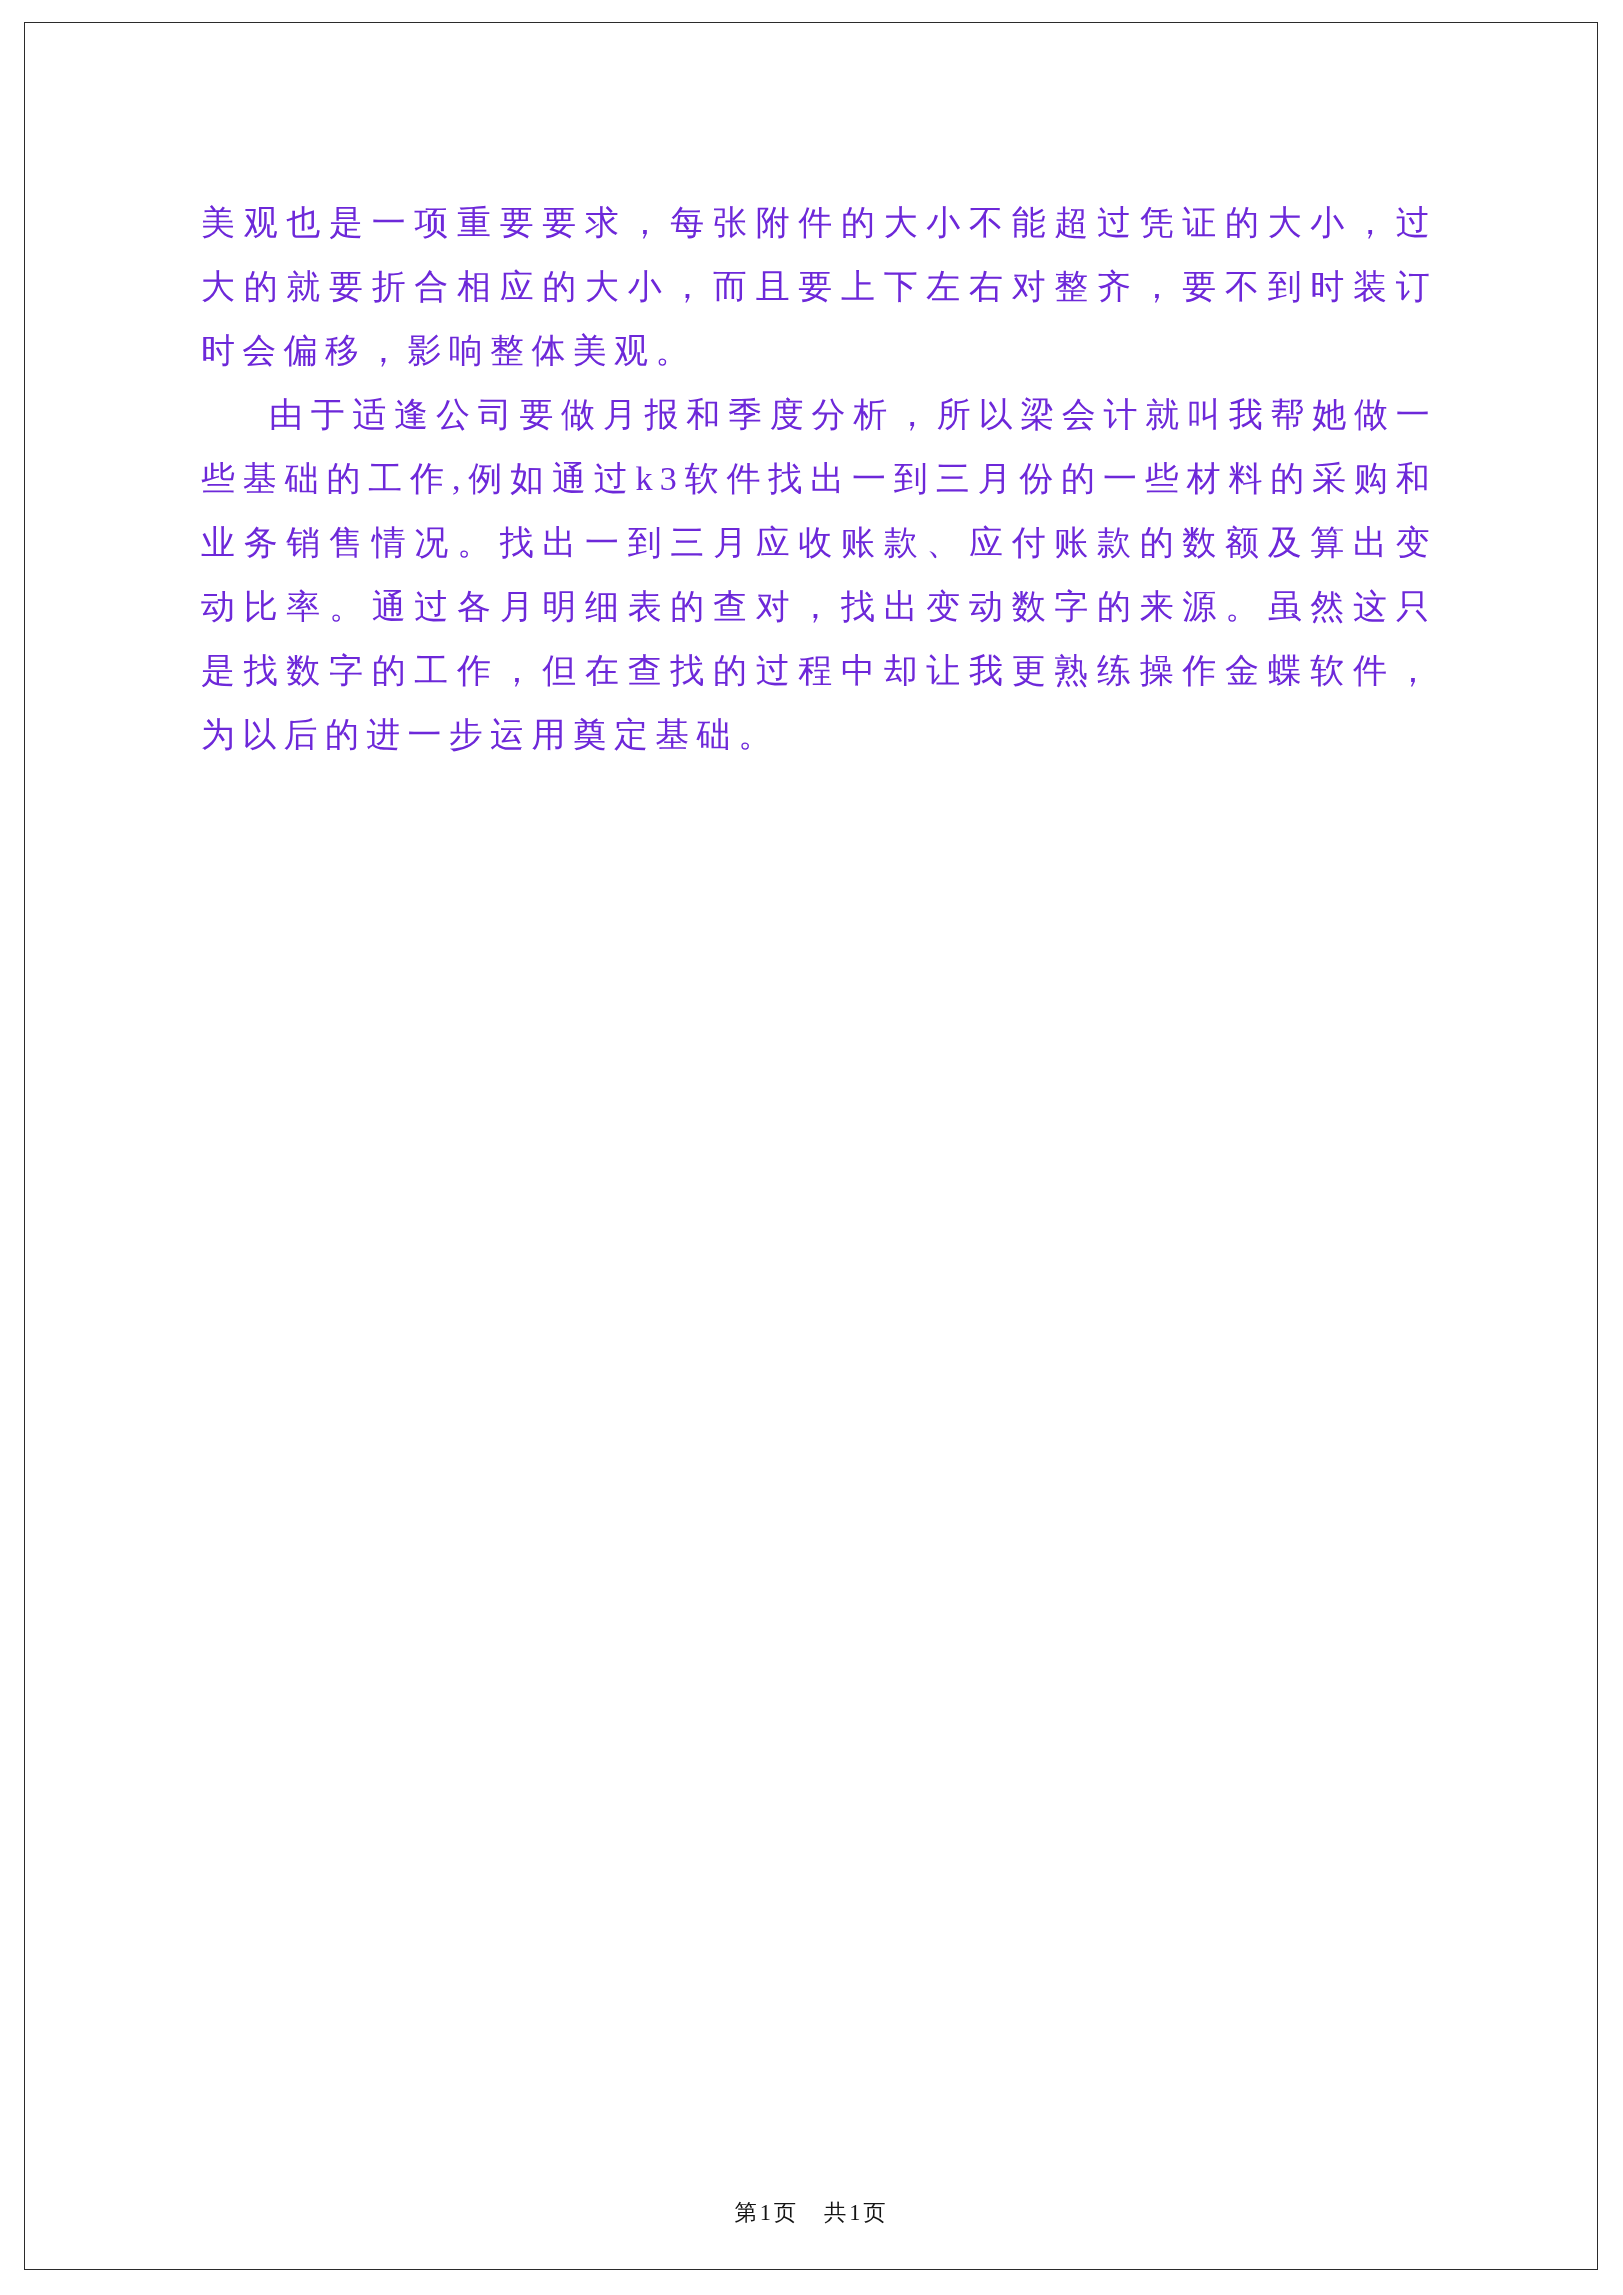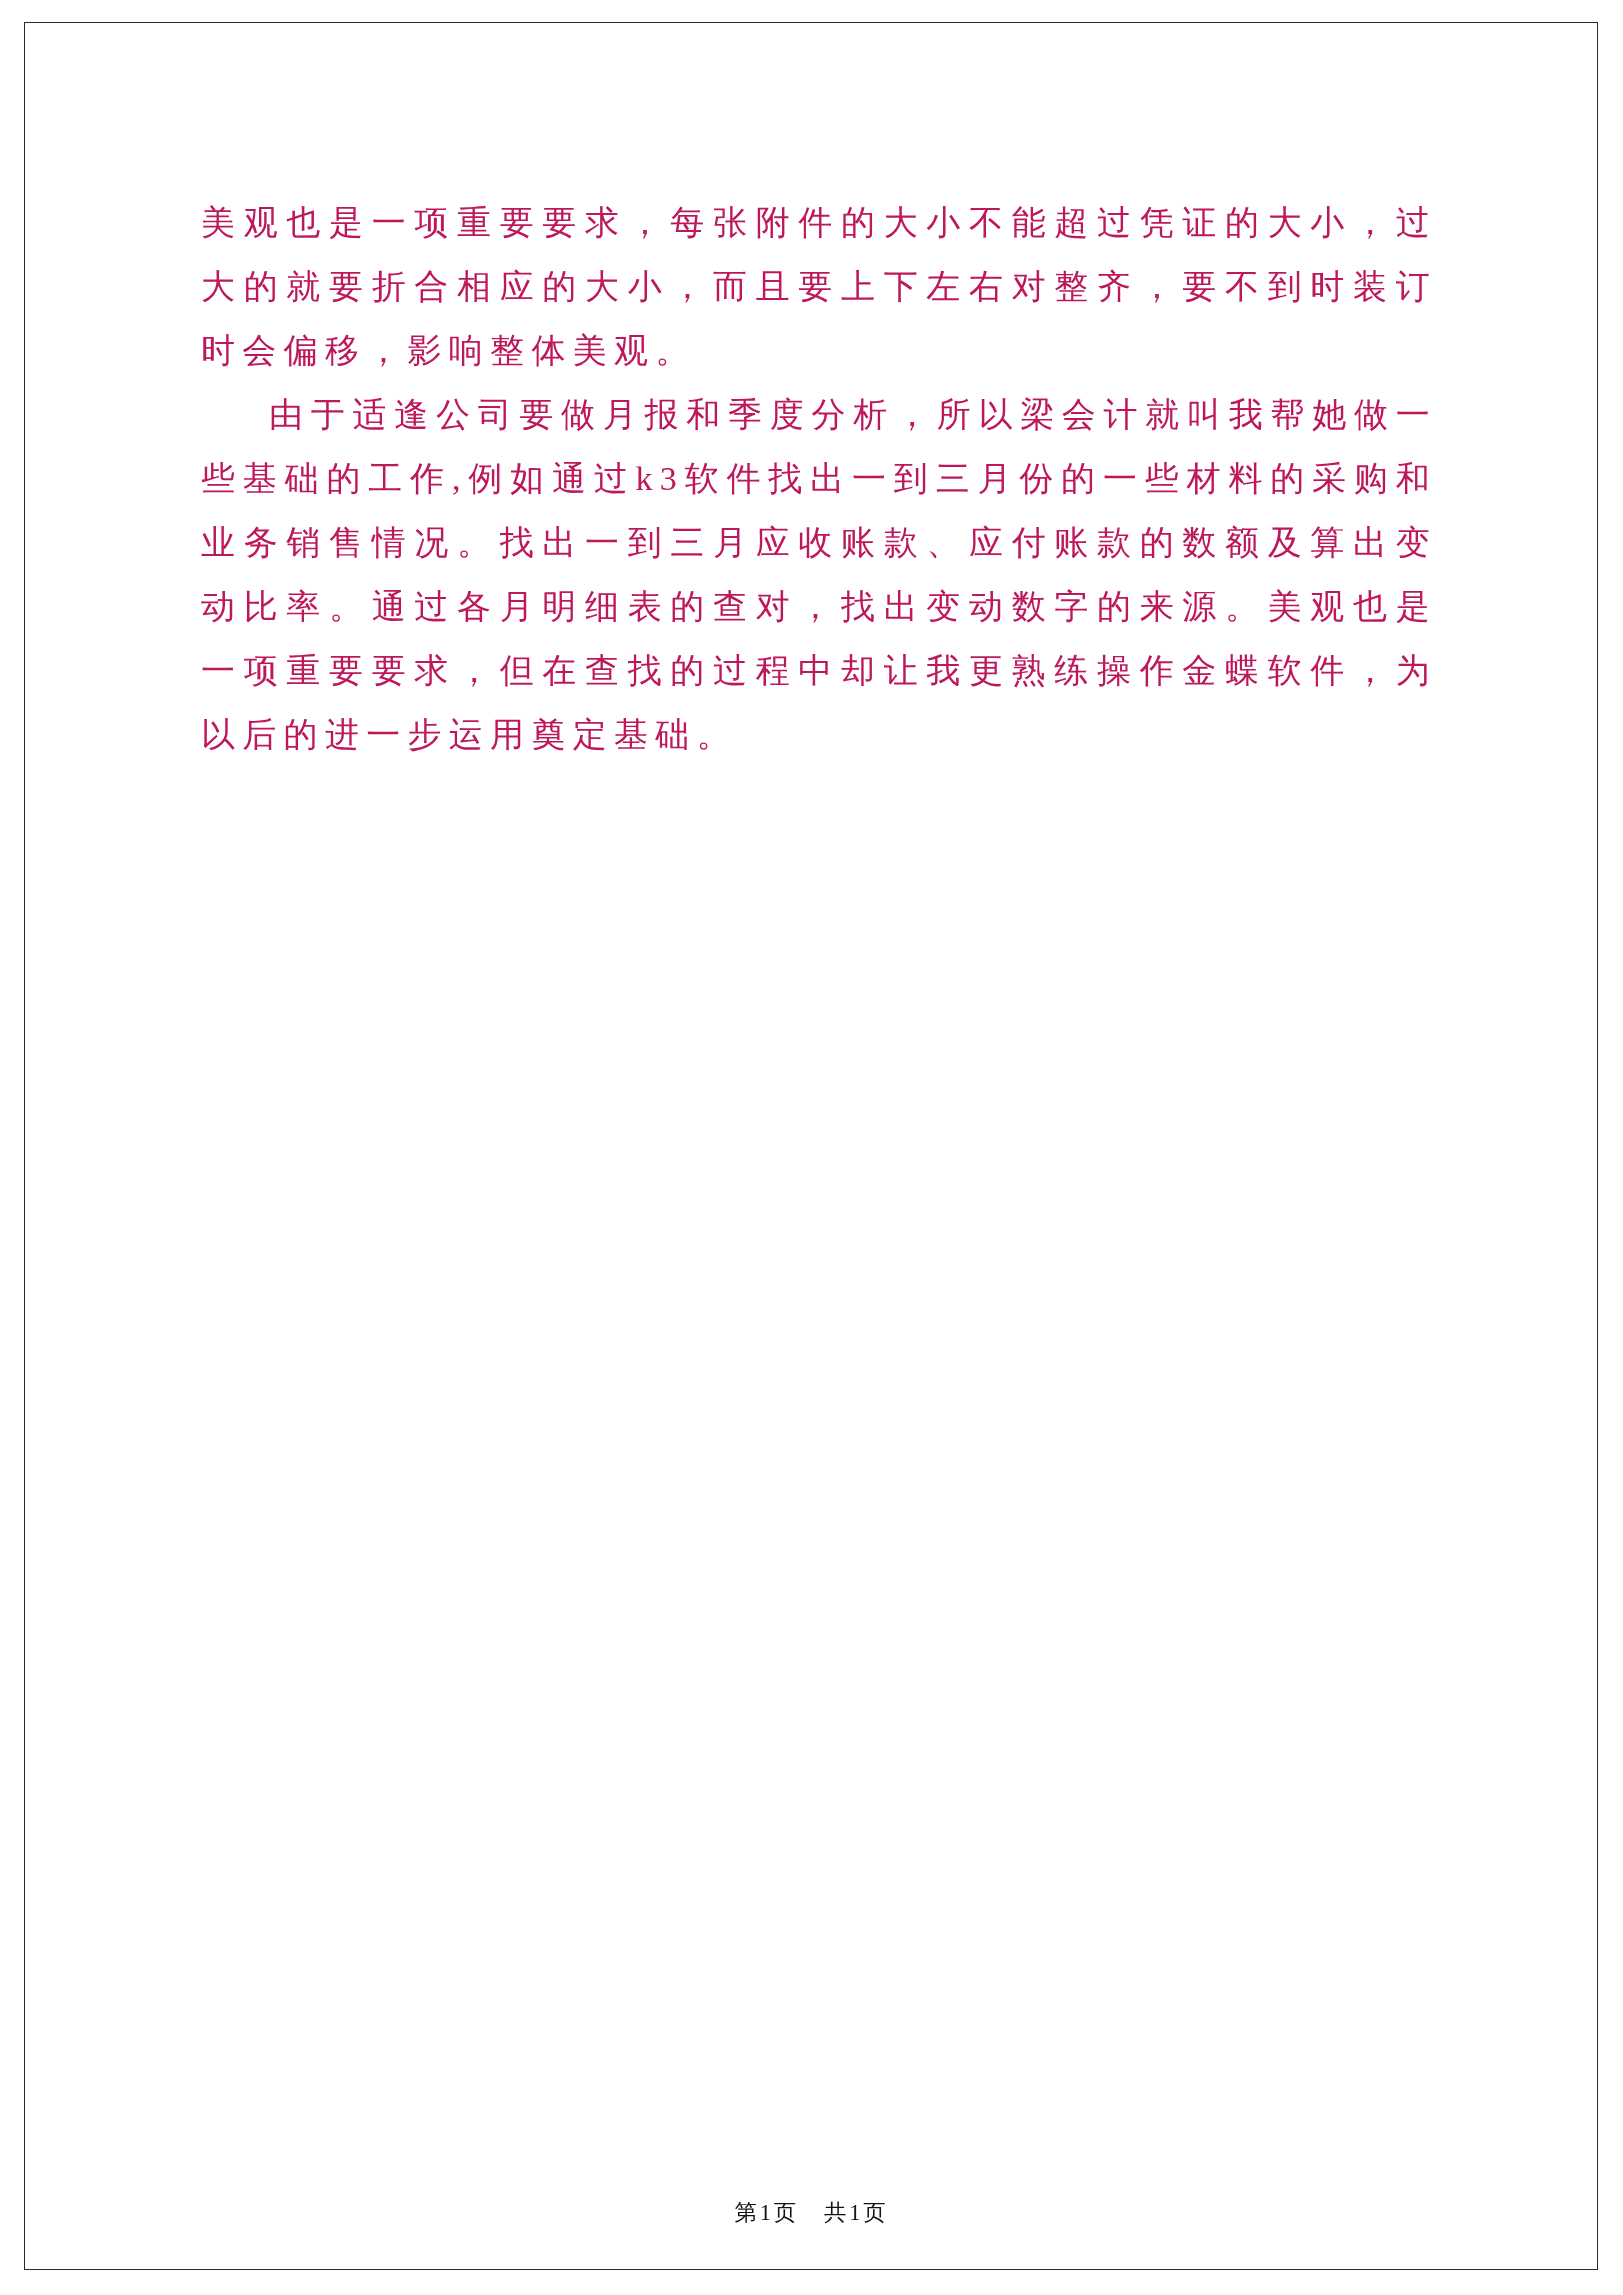--- a/index.html
+++ b/index.html
@@ -32,21 +32,21 @@
     width: 1236px;
   }
   p.para {
     margin: 0;
     padding: 0;
     font-size: 34px;
     line-height: 64px;
     letter-spacing: 7.3px;
     text-align: justify;
     text-justify: inter-ideograph;
-    color: #be185d;
+    color: #6d28d9;
   }
   p.indent {
     text-indent: 2em;
   }
   .footer {
     position: absolute;
     left: 0;
     top: 2197px;
     width: 1623px;
     text-align: center;
@@ -59,21 +59,21 @@
 </style>
 </head>
 <body>
 
 <div class="page">
 
   <div class="page-frame"></div>
 
   <div class="content">
     <p class="para">美观也是一项重要要求，每张附件的大小不能超过凭证的大小，过大的就要折合相应的大小，而且要上下左右对整齐，要不到时装订时会偏移，影响整体美观。</p>
-    <p class="para indent">由于适逢公司要做月报和季度分析，所以梁会计就叫我帮她做一些基础的工作,例如通过k3软件找出一到三月份的一些材料的采购和业务销售情况。找出一到三月应收账款、应付账款的数额及算出变动比率。通过各月明细表的查对，找出变动数字的来源。美观也是一项重要要求，但在查找的过程中却让我更熟练操作金蝶软件，为以后的进一步运用奠定基础。</p>
+    <p class="para indent">由于适逢公司要做月报和季度分析，所以梁会计就叫我帮她做一些基础的工作,例如通过k3软件找出一到三月份的一些材料的采购和业务销售情况。找出一到三月应收账款、应付账款的数额及算出变动比率。通过各月明细表的查对，找出变动数字的来源。虽然这只是找数字的工作，但在查找的过程中却让我更熟练操作金蝶软件，为以后的进一步运用奠定基础。</p>
   </div>
 
   <div class="footer">
     <span>第1页　共1页</span>
   </div>
 
 </div>
 
 
 </body></html>

